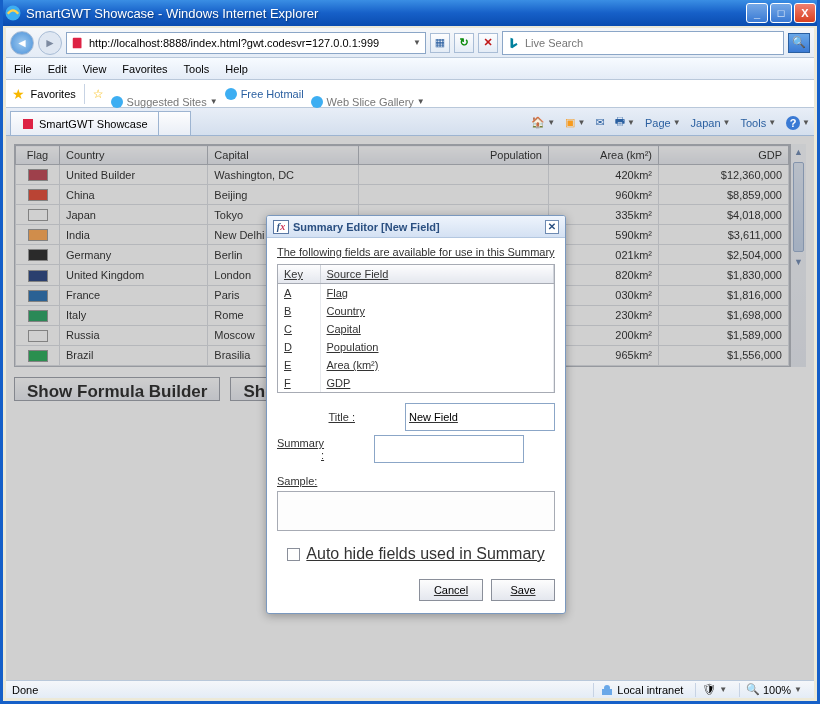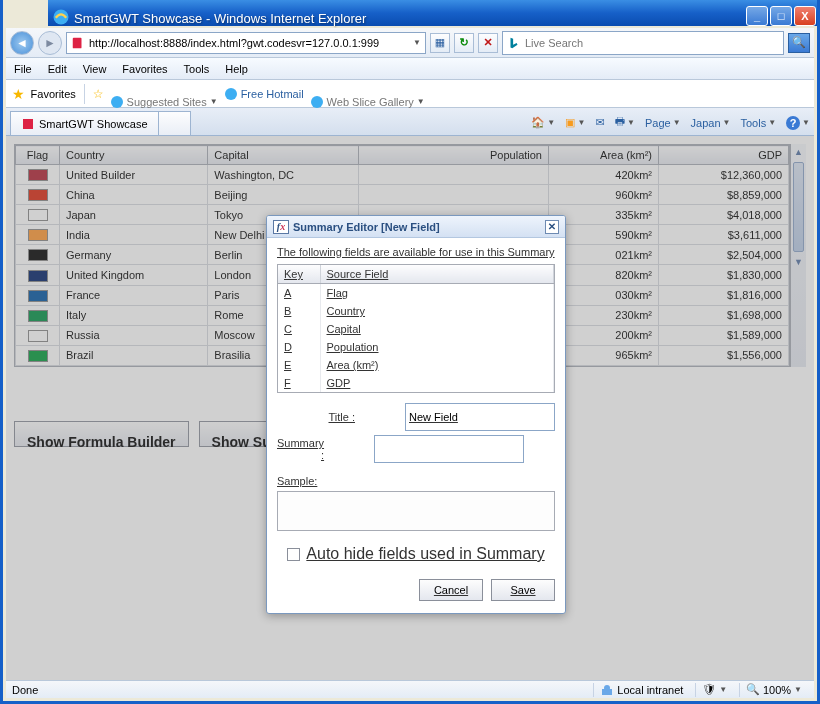--- a/index.html
+++ b/index.html
@@ -12,26 +12,25 @@
   }
   
   .window-chrome {
     position: absolute; top: 0; left: 0; right: 0; bottom: 0;
     border: 3px solid #1660c8;
     border-top: none;
   }
   .titlebar {
     height: 26px;
     background: linear-gradient(180deg, #3a8ee4 0%, #1660c8 50%, #0a4cb0 100%);
-    display: flex; align-items: flex-end;
+    display: flex; align-items: center;
     padding: 0 4px;
     color: #fff;
     font-size: 13px;
     position: relative;
-    margin-left: 48px;
   }
   .titlebar .ie-icon { width: 18px; height: 18px; margin-right: 4px; }
   .titlebar .title { flex: 1; text-shadow: 1px 1px 2px rgba(0,0,0,.4); }
   .win-btns { display:flex; gap:2px; }
   .win-btn { width: 22px; height: 20px; border: 1px solid #fff; border-radius: 3px; display:flex; align-items:center; justify-content:center; font-weight:bold; font-size:11px; cursor:default; }
   .win-btn.min { background: linear-gradient(#75a8e6,#3a7ad4); }
   .win-btn.max { background: linear-gradient(#75a8e6,#3a7ad4); }
   .win-btn.close { background: linear-gradient(#f08070,#d84020); }
   .chrome-inner { background:#fff; position:absolute; top:28px; left:3px; right:3px; bottom:3px; }
 
@@ -80,21 +79,21 @@
   .grid td.num, .grid th.num { text-align:right; }
   .grid td.ctr, .grid th.ctr { text-align:center; }
   .flag { display:inline-block; width:20px; height:12px; border:1px solid #888; vertical-align:middle;}
   .vscroll { width:16px; background:linear-gradient(#f5f7fb,#e4e8f0); border-left:1px solid #a7abb4;}
   .grid-outer { display:flex; }
   .grid-outer .grid-wrap { flex:1;}
   .vscroll .thumb { margin:2px; background:linear-gradient(#dbe4f3,#b9cbe6); border:1px solid #8aa4c8; height:90px; border-radius:2px;}
   .vscroll .arrow { height:16px; display:flex; align-items:center; justify-content:center; font-size:9px; color:#5573a4;}
 
   .btn-row { margin-top:10px; display:flex; gap:10px;}
-  .std-btn { height:24px; padding:12px 12px; background:linear-gradient(#fdfdfd,#e4e7ee); border:1px solid #8a8f9a; font-size:14px; font-weight:bold; cursor:default;margin-top:44px;}
+  .std-btn { height:24px; padding:4px 12px; background:linear-gradient(#fdfdfd,#e4e7ee); border:1px solid #8a8f9a; font-size:17px; font-weight:bold; cursor:default;}
 
   
   .status-bar { position:absolute; left:0; right:0; bottom:0; height:18px; background:linear-gradient(#f5f7fa,#e4ecf6); border-top:1px solid #b9c8da; display:flex; align-items:center; font-size:11px; padding:0 6px; gap:6px;}
   .status-bar .sb-seg { border-left:1px solid #c7d3e4; height:14px; padding:0 6px; display:flex;align-items:center; gap:3px;}
 
   
   .dialog { position:absolute; top:187px; left:260px; width:300px; background:#fff; border:1px solid #7a98be; box-shadow:0 2px 10px rgba(0,0,0,.3); border-radius:3px; overflow:hidden;}
   .dlg-title { height:22px; background:linear-gradient(#eef4fc,#d4e1f3); border-bottom:1px solid #b3c7e0; display:flex; align-items:center; padding:0 6px; font-size:11px; font-weight:bold; color:#2a4f80;}
   .dlg-title .tflex{flex:1;}
   .dlg-close { width:14px; height:14px; border:1px solid #6d8ab2; background:#fff; display:flex;align-items:center;justify-content:center; font-size:10px; color:#2a4f80; font-weight:bold;}

